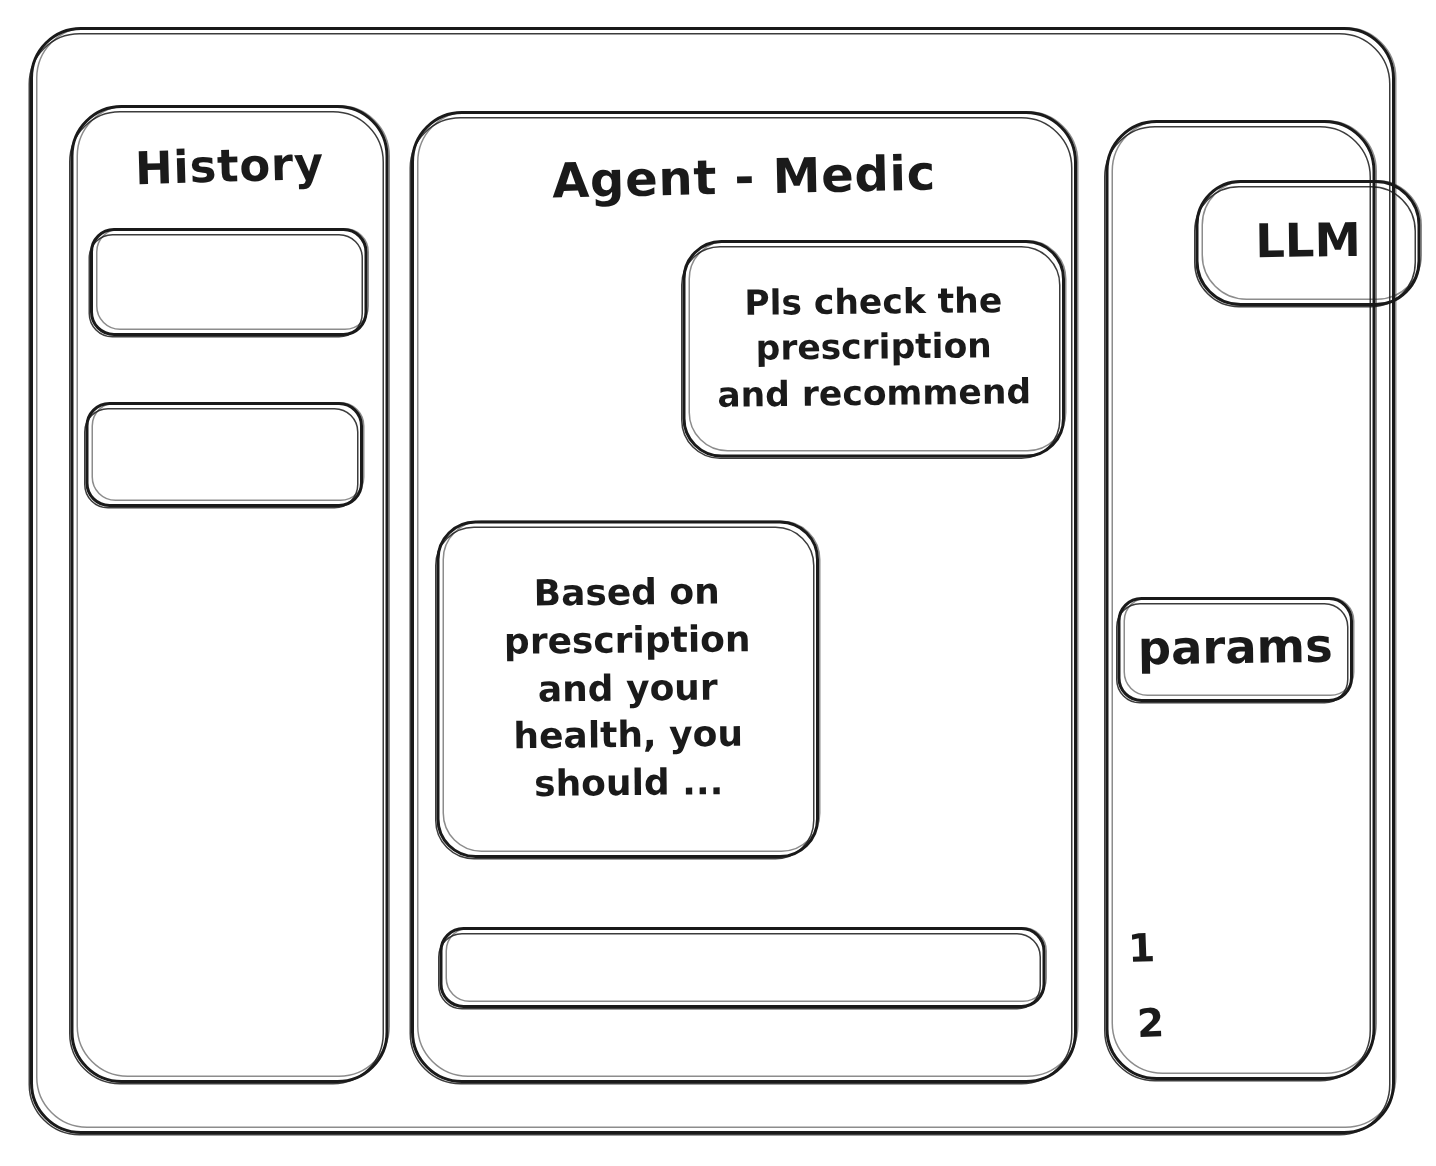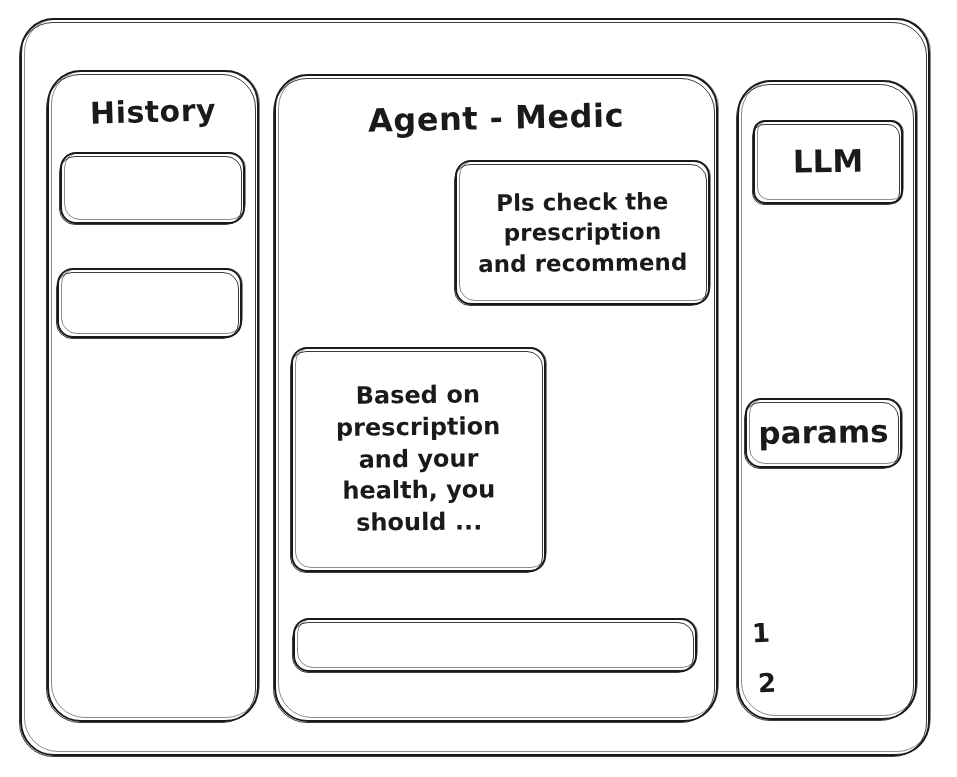--- a/index.html
+++ b/index.html
@@ -41,22 +41,22 @@
   .sk::before {
     left: -3px; top: 1.5px; right: 1.5px; bottom: -3px;
     opacity: .85;
   }
   .sk::after {
     left: 2px; top: -2.5px; right: -2.5px; bottom: 2px;
     opacity: .5;
   }
 
   .r-lg { border-radius: 34px; }
-  .r-md { border-radius: 16px; }
-  .r-sm { border-radius: 12px; }
+  .r-md { border-radius: 26px; }
+  .r-sm { border-radius: 30px; margin-left: 44px; }
   .r-xs { border-radius: 16px; }
 
   
   #window-frame {
     left: 20px; top: 18px;
     width: 910px; height: 738px;
   }
 
   
   #history-panel {

